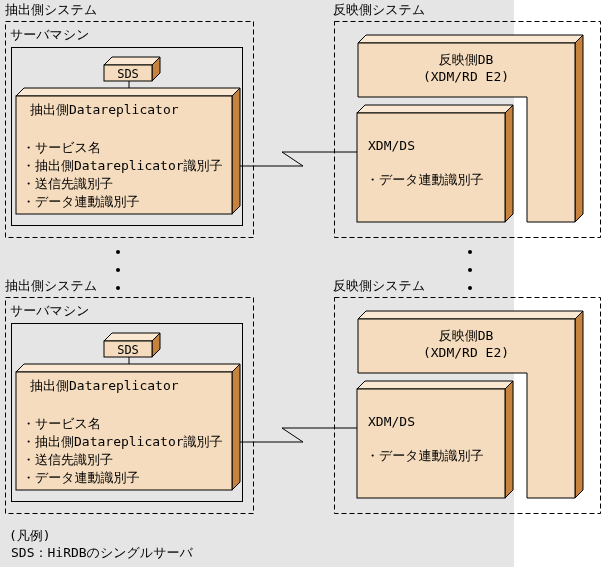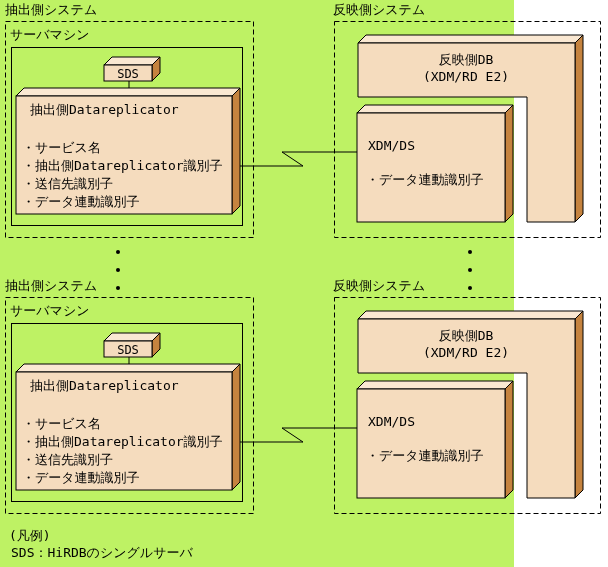--- a/index.html
+++ b/index.html
@@ -1,16 +1,16 @@
 <!DOCTYPE html>
 <html><head>
 <meta charset="utf-8">
 <style>
   html,body{margin:0;padding:0;background:#ffffff;}
-  .stage{width:514px;height:567px;position:relative;background:#bef264;}
+  .stage{width:514px;height:567px;position:relative;background:#e5e5e5;}
   svg{display:block;}
   text{font-family:"DejaVu Sans Mono","DejaVu Sans",monospace;fill:#000;}
   .lbl{font-size:13px;}
   .small{font-size:12px;}
   .outline{fill:none;stroke:#000;stroke-width:1;}
   .dashed{fill:none;stroke:#000;stroke-width:1;stroke-dasharray:5 3;}
   .edge{stroke:#000;stroke-width:1;}
   .link{fill:none;stroke:#000;stroke-width:1;}
 </style>
 </head>

